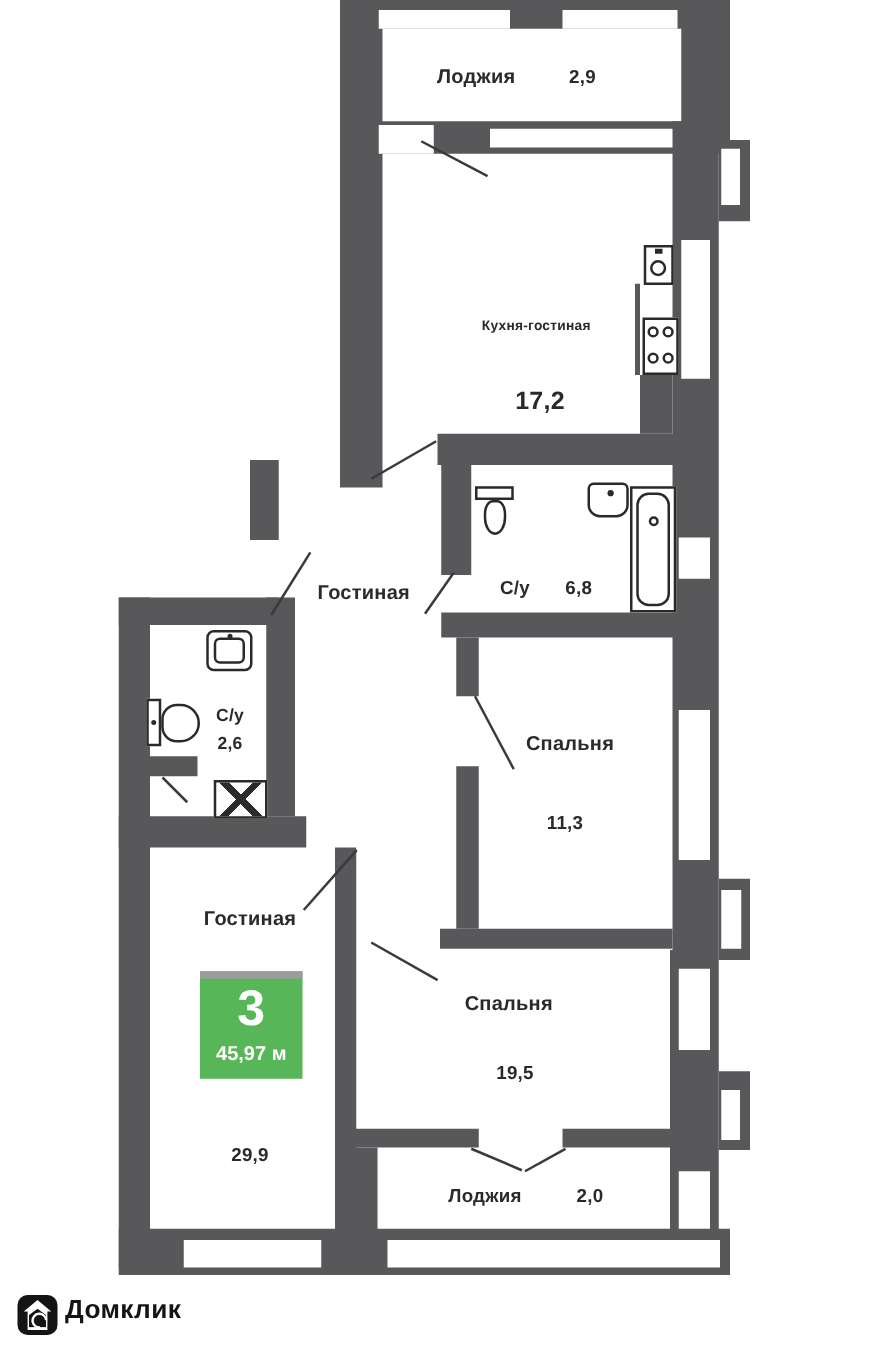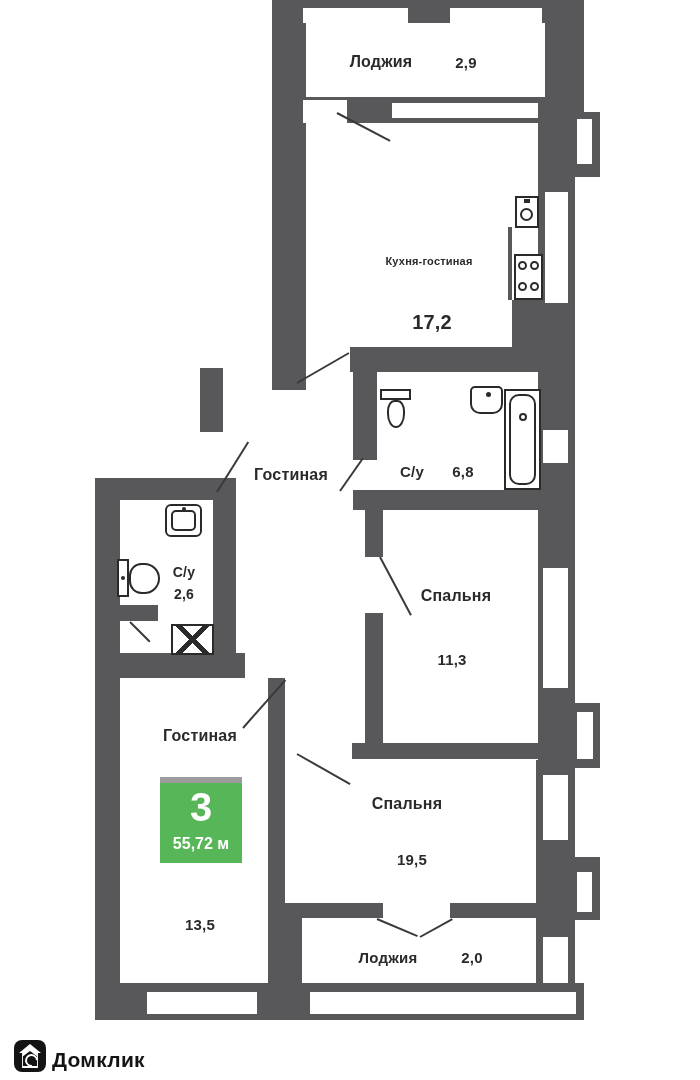--- a/index.html
+++ b/index.html
@@ -16,21 +16,21 @@
   .num{font-size:15px;}
   .icon{position:absolute;box-sizing:border-box;border:2px solid var(--ink);background:#fff;}
   .icon .part{position:absolute;box-sizing:border-box;}
   .round{border-radius:50%;}
   .badge{position:absolute;left:160px;top:777px;width:82px;height:86px;background:var(--green);}
   .badge-bar{position:absolute;left:0;top:0;width:100%;height:6px;background:var(--bar);}
   .badge-rooms{position:absolute;left:0;top:8px;width:100%;text-align:center;
        color:#fff;font-size:40px;font-weight:700;line-height:44px;}
   .badge-area{position:absolute;left:0;bottom:10px;width:100%;text-align:center;
        color:#fff;font-size:16px;font-weight:700;}
-  .logo{position:absolute;left:14px;top:1036px;height:36px;display:flex;align-items:flex-end;}
+  .logo{position:absolute;left:14px;top:1036px;height:36px;display:flex;align-items:flex-start;}
   .logo-icon{position:relative;width:32px;height:32px;background:var(--logo);border-radius:8px;}
   .logo-house{position:absolute;left:5px;top:4px;width:22px;height:24px;background:#fff;
        clip-path:polygon(50% 0%,100% 38%,86% 38%,86% 100%,14% 100%,14% 38%,0% 38%);}
   .logo-house-inner{position:absolute;left:9px;top:11px;width:14px;height:15px;background:var(--logo);
        clip-path:polygon(50% 0%,100% 35%,100% 100%,0% 100%,0% 35%);}
   .logo-arrow{position:absolute;left:11px;top:14px;width:9px;height:9px;border:2px solid #fff;
        border-radius:50%;border-right-color:transparent;transform:rotate(40deg);}
   .logo-text{margin-left:6px;font-size:21px;font-weight:800;color:var(--logo);letter-spacing:0.3px;}
   .xhatch{background-image:
       linear-gradient(45deg,transparent 44%,var(--ink) 44%,var(--ink) 56%,transparent 56%),
@@ -147,32 +147,32 @@
   <div class="lbl num" style="left:412px;top:471px">С/у</div>
   <div class="lbl num" style="left:463px;top:471px">6,8</div>
 
   <div class="lbl" style="left:184px;top:572px;font-size:14px">С/у</div>
   <div class="lbl" style="left:184px;top:594px;font-size:14px">2,6</div>
 
   <div class="lbl" style="left:456px;top:596px">Спальня</div>
   <div class="lbl num" style="left:452px;top:659px">11,3</div>
 
   <div class="lbl" style="left:200px;top:736px">Гостиная</div>
-  <div class="lbl num" style="left:200px;top:924px">13,5</div>
+  <div class="lbl num" style="left:200px;top:924px">29,9</div>
 
   <div class="lbl" style="left:407px;top:804px">Спальня</div>
   <div class="lbl num" style="left:412px;top:859px">19,5</div>
 
   <div class="lbl" style="left:388px;top:957px;font-size:15px">Лоджия</div>
   <div class="lbl num" style="left:472px;top:957px">2,0</div>
 
   <div class="badge">
     <div class="badge-bar"></div>
     <div class="badge-rooms">3</div>
-    <div class="badge-area">55,72 м</div>
+    <div class="badge-area">45,97 м</div>
   </div>
 
   <div class="logo">
     <div class="logo-icon">
       <div class="logo-house"></div>
       <div class="logo-house-inner"></div>
       <div class="logo-arrow"></div>
     </div>
     <div class="logo-text">Домклик</div>
   </div>

